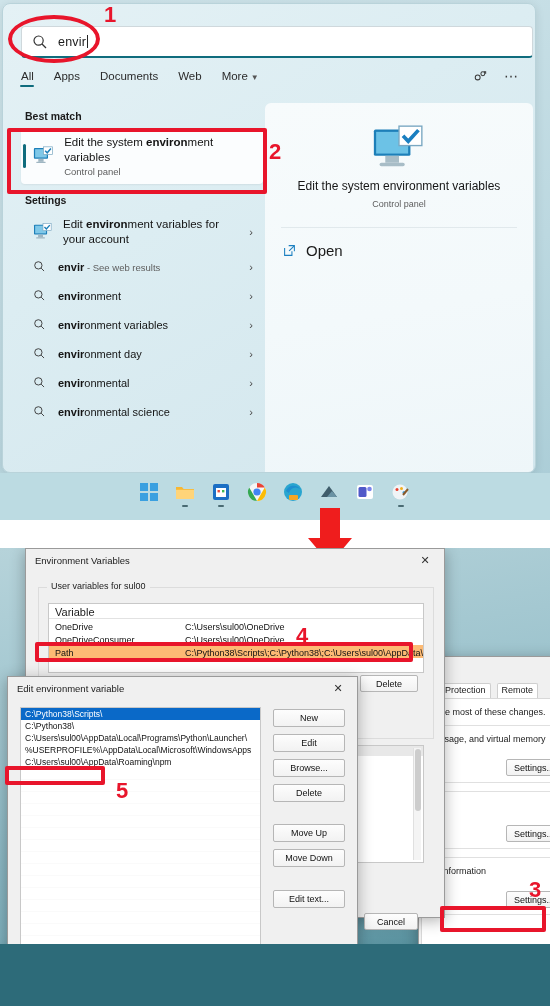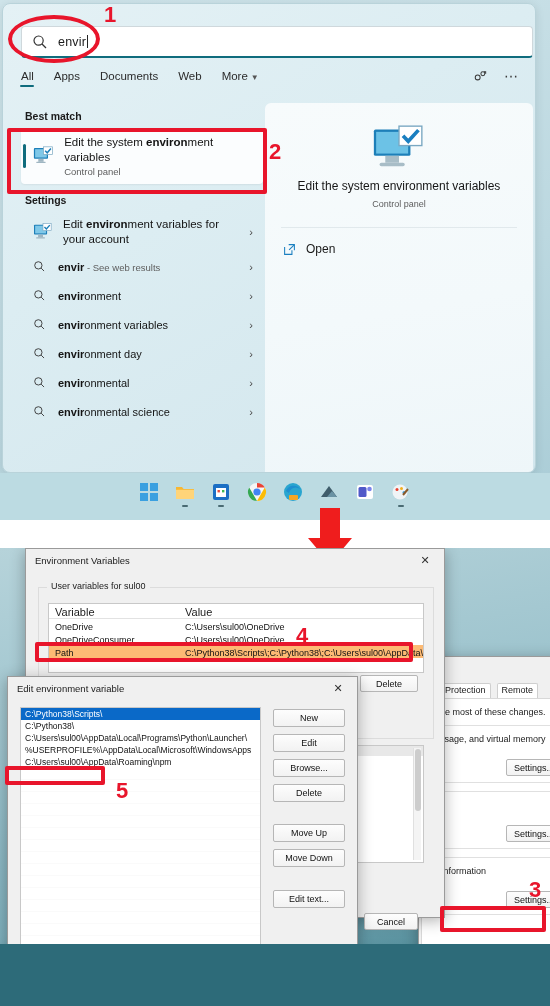--- a/index.html
+++ b/index.html
@@ -78,21 +78,21 @@
   .preview{
     position:absolute; left:262px; top:99px; width:268px; height:374px;
     background:linear-gradient(170deg,#f7fbfc 0%, #f3f9fb 55%, #eef6f9 100%);
     border-radius:6px 6px 0 0;
   }
   .pv-icon{ margin:22px auto 6px; width:56px; height:48px; display:block;}
   .pv-title{ text-align:center; font-size:12px; color:#161616; }
   .pv-sub{ text-align:center; font-size:9px; color:#5d5d5d; margin-top:6px;}
   .pv-div{ height:1px; background:#e1e9ec; margin:18px 16px 0;}
   .pv-open{ display:flex; align-items:center; gap:10px; padding:14px 0 0 18px;}
-  .pv-open .lbl{ font-size:12px; color:#1b1b1b;}
+  .pv-open .lbl{ font-size:15px; color:#1b1b1b;}
 
   
   .taskbar{
     position:absolute; left:0; top:473px; width:550px; height:47px;
     background:#bcdbe2;
   }
   .tb-inner{ display:flex; justify-content:center; align-items:center; gap:16px; height:38px;}
   .tb-ico{ width:20px; height:20px; position:relative;}
   .tb-dot{ position:absolute; bottom:-5px; left:50%; transform:translateX(-50%);
     width:6px;height:2px;background:#4a6b73;border-radius:1px;}
@@ -427,21 +427,20 @@
       <span class="dlg-x">✕</span>
     </div>
 
     <div class="grp" style="left:12px; top:38px; width:396px; height:152px;">
       <span class="grp-lbl">User variables for sul00</span>
     </div>
 
     <div class="lv" style="left:22px; top:54px; width:376px; height:70px;">
       <div class="lv-head">
         <div style="width:130px;">Variable</div>
-        <div style="flex:1;">Value</div>
       </div>
       <div id="envrows">
           <div class="lv-row">
             <div style="width:130px;">OneDrive</div>
             <div style="flex:1;">C:\Users\sul00\OneDrive</div>
           </div>
           <div class="lv-row">
             <div style="width:130px;">OneDriveConsumer</div>
             <div style="flex:1;">C:\Users\sul00\OneDrive</div>
           </div>

